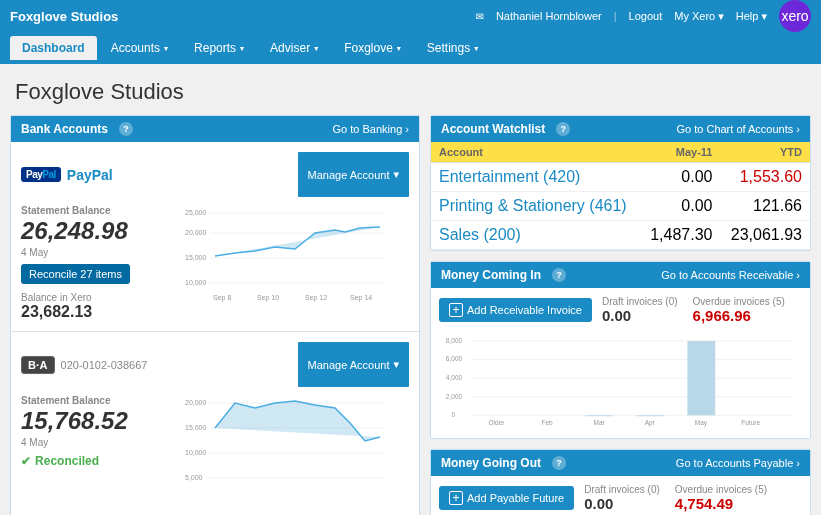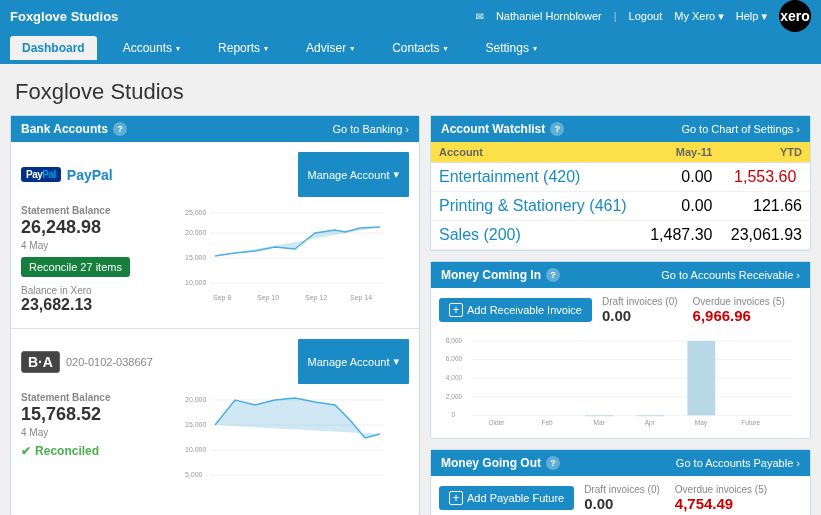--- a/index.html
+++ b/index.html
@@ -12,33 +12,33 @@
       display: flex;
       align-items: center;
       justify-content: space-between;
       padding: 0 10px;
     }
     .top-bar-logo { color: white; font-weight: bold; font-size: 13px; }
     .top-bar-right { display: flex; align-items: center; gap: 12px; color: white; font-size: 11px; }
     .top-bar-right a { color: white; text-decoration: none; font-size: 11px; }
     .top-bar-right .divider { color: rgba(255,255,255,0.5); }
     .xero-logo {
-      width: 32px; height: 32px; background: #000000; border-radius: 50%;
+      width: 32px; height: 32px; background: #6d28d9; border-radius: 50%;
       display: flex; align-items: center; justify-content: center;
-      color: white; font-weight: bold; font-size: 14px; text-align: center;
+      color: white; font-weight: normal; font-size: 14px; text-align: center;
     }
 
     
     .main-nav {
       background: #1a8bc4;
       height: 32px;
       display: flex;
       align-items: center;
       padding: 0 10px;
-      gap: 14px;
+      gap: 2px;
     }
     .nav-item {
       color: white; font-size: 12px; padding: 5px 12px;
       cursor: pointer; border-radius: 3px 3px 0 0;
       display: flex; align-items: center; gap: 4px;
     }
     .nav-item.active { background: #f0f0f0; color: #1a8bc4; font-weight: bold; }
     .caret { font-size: 8px; }
 
     
@@ -63,21 +63,21 @@
     .panel-header {
       background: #1a8bc4;
       color: white;
       padding: 6px 10px;
       display: flex;
       align-items: center;
       justify-content: space-between;
       font-size: 12px;
       font-weight: bold;
     }
-    .panel-header-left { display: flex; align-items: center; gap: 5px; }
+    .panel-header-left { display: flex; align-items: center; gap: 11px; }
     .panel-header a, .panel-header-right a {
       color: white; text-decoration: none; font-size: 11px; font-weight: normal;
     }
     .panel-header .info-icon {
       width: 14px; height: 14px; border-radius: 50%; background: rgba(255,255,255,0.3);
       display: inline-flex; align-items: center; justify-content: center;
       font-size: 9px; font-weight: bold; color: white;
     }
 
     
@@ -86,37 +86,37 @@
     .bank-account-top { display: flex; align-items: center; justify-content: space-between; margin-bottom: 8px; }
     .bank-logo {
       display: flex; align-items: center; gap: 6px;
     }
     .paypal-logo {
       background: #003087; color: white; font-size: 10px; font-weight: bold;
       padding: 2px 5px; border-radius: 3px; letter-spacing: -0.5px;
     }
     .paypal-logo span { color: #009cde; margin-top: 24px; }
     .ba-logo {
-      background: #444; color: white; font-size: 14px; font-weight: bold;
+      background: #444; color: white; font-size: 11px; font-weight: bold;
       padding: 2px 6px; border-radius: 3px; border: 1px solid #666;
     }
     .bank-name { font-size: 14px; color: #1a8bc4; font-weight: bold; }
     .bank-account-num { font-size: 11px; color: #888; }
     .manage-btn {
       background: #1a8bc4; color: white; border: none; padding: 16px 10px;
       border-radius: 1px; cursor: pointer; font-size: 11px;
       display: flex; align-items: center; gap: 4px;
     }
     .bank-info-chart { display: flex; gap: 10px; align-items: flex-start; }
     .bank-info { min-width: 130px; }
     .balance-label { font-size: 10px; color: #888; margin-bottom: 1px; font-weight: bold; }
-    .balance-amount { font-size: 18px; color: #333; font-weight: bold; margin-bottom: 2px; }
+    .balance-amount { font-size: 24px; color: #333; font-weight: bold; margin-bottom: 2px; font-style: italic; }
     .balance-date { font-size: 10px; color: #888; margin-bottom: 6px; }
     .reconcile-btn {
-      background: #15803d; color: white; border: none; padding: 4px 8px;
+      background: #0369a1; color: white; border: none; padding: 4px 8px;
       border-radius: 3px; cursor: pointer; font-size: 11px; margin-bottom: 8px;
       display: block;
     }
     .balance-in-xero { font-size: 10px; color: #888; }
     .xero-balance { font-size: 16px; color: #333; font-weight: bold; }
     .reconciled-badge {
       display: flex; align-items: center; gap: 4px;
       color: #4caf50; font-size: 12px; font-weight: bold;
     }
 
@@ -127,21 +127,21 @@
     
     .watchlist-table { width: 100%; border-collapse: collapse; }
     .watchlist-table th {
       text-align: left; padding: 4px 8px; font-size: 11px; color: #666;
       border-bottom: 1px solid #e0e0e0; background: #fde047;
     }
     .watchlist-table th:last-child, .watchlist-table th:nth-child(2) { text-align: right; }
     .watchlist-table td { padding: 5px 8px; font-size: 16px; border-bottom: 1px solid #f0f0f0; }
     .watchlist-table td:nth-child(2), .watchlist-table td:last-child { text-align: right; }
     .watchlist-table td a { color: #1a8bc4; text-decoration: none; }
-    .watchlist-table td.red { color: #cc0000; text-align: center; }
+    .watchlist-table td.red { color: #cc0000; }
 
     
     .money-panel-body { padding: 8px; }
     .invoice-row { display: flex; align-items: center; gap: 10px; margin-bottom: 6px; }
     .add-invoice-btn {
       background: #1a8bc4; color: white; border: none; padding: 5px 10px;
       border-radius: 3px; cursor: pointer; font-size: 11px;
       display: flex; align-items: center; gap: 4px; white-space: nowrap;
     }
     .invoice-stats { display: flex; gap: 15px; }
@@ -190,21 +190,21 @@
   </div>
   <div class="nav-item">
     <span>Reports</span>
     <span class="caret">▾</span>
   </div>
   <div class="nav-item">
     <span>Adviser</span>
     <span class="caret">▾</span>
   </div>
   <div class="nav-item">
-    <span>Contacts</span>
+    <span>Foxglove</span>
     <span class="caret">▾</span>
   </div>
   <div class="nav-item">
     <span>Settings</span>
     <span class="caret">▾</span>
   </div>
 </div>
 
 <div class="page-title-bar">
   <h1 class="page-title">Foxglove Studios</h1>
@@ -309,21 +309,21 @@
   </div>
 
   <div class="right-col">
 
     <div class="panel">
       <div class="panel-header">
         <div class="panel-header-left">
           <span>Account Watchlist</span>
           <span class="info-icon">?</span>
         </div>
-        <a href="#">Go to Chart of Settings ›</a>
+        <a href="#">Go to Chart of Accounts ›</a>
       </div>
       <table class="watchlist-table">
         <thead>
           <tr>
             <th>Account</th>
             <th>May-11</th>
             <th>YTD</th>
           </tr>
         </thead>
         <tbody id="watchlist-tbody">

